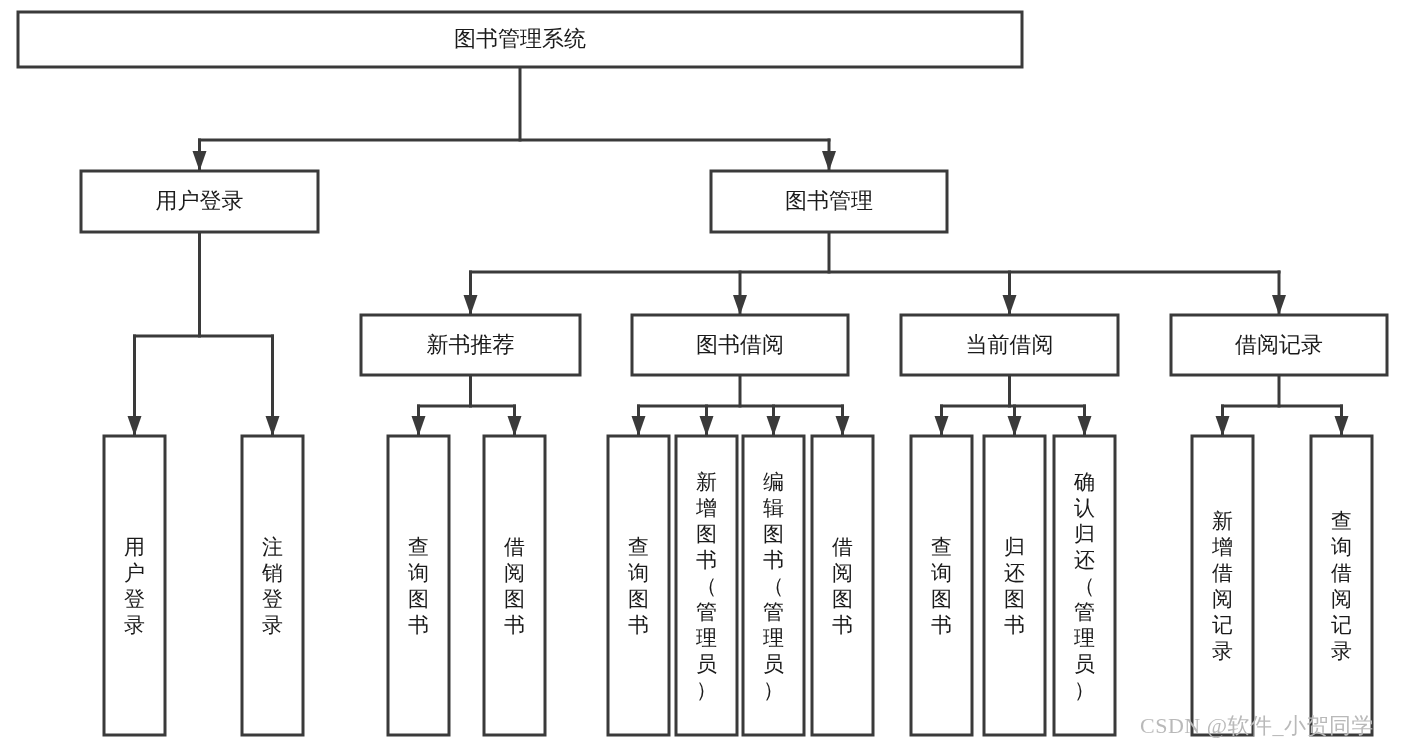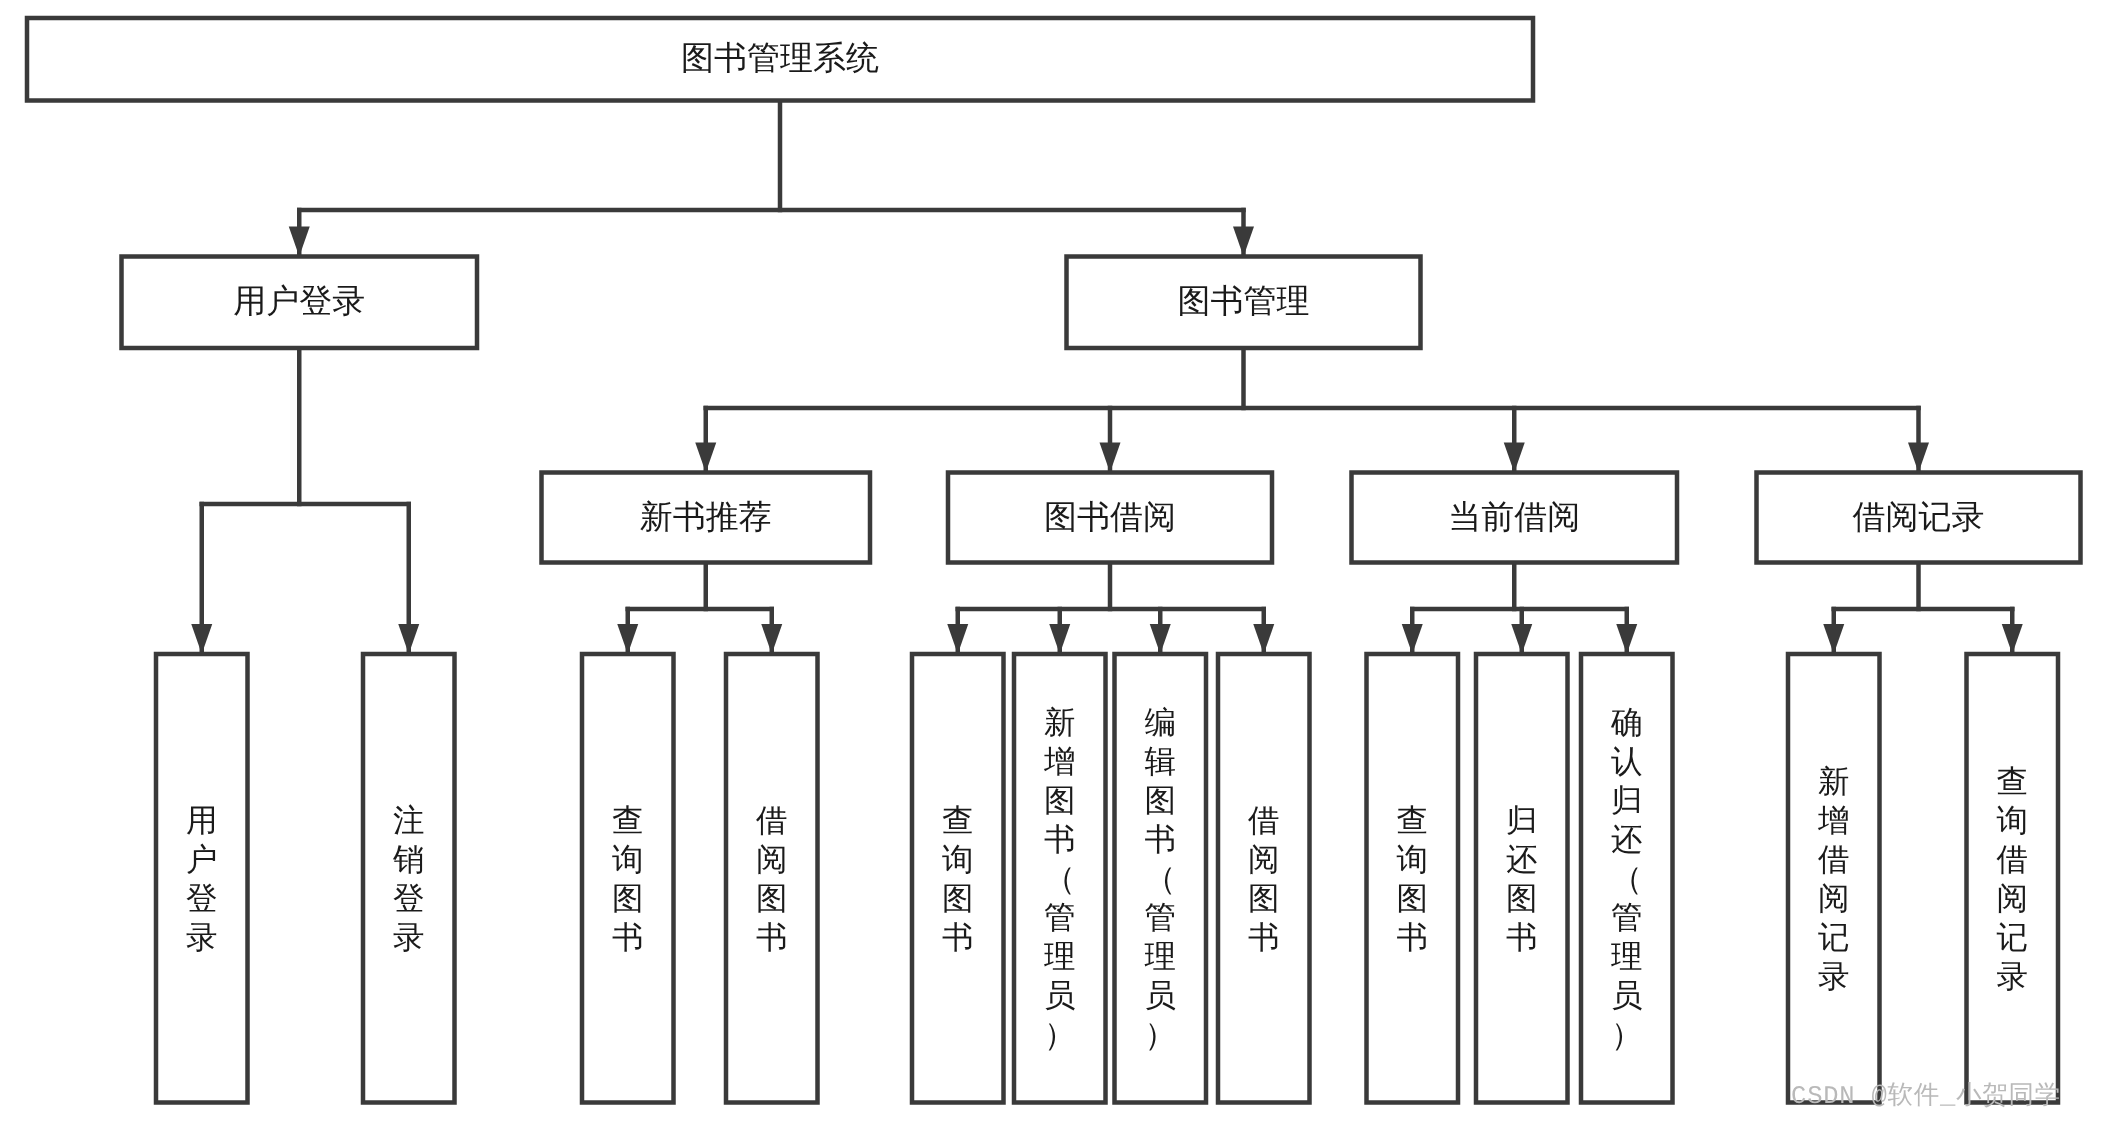--- a/index.html
+++ b/index.html
@@ -51,22 +51,22 @@
   .node-label-v {
     font-family: "Liberation Sans", "DejaVu Sans", sans-serif;
     font-size: 21px;
     fill: #1a1a1a;
     text-anchor: middle;
   }
   .watermark {
     position: absolute;
     right: 14px;
     bottom: 6px;
-    font-family: Liberation Mono, monospace;
-    font-size: 17px;
+    font-family: Liberation Serif, serif;
+    font-size: 22px;
     color: #b9b9b9;
     letter-spacing: 0.5px;
     white-space: nowrap;
     user-select: none;
   }
 </style>
 </head>
 <body>
 
 <div id="diagram-root">

